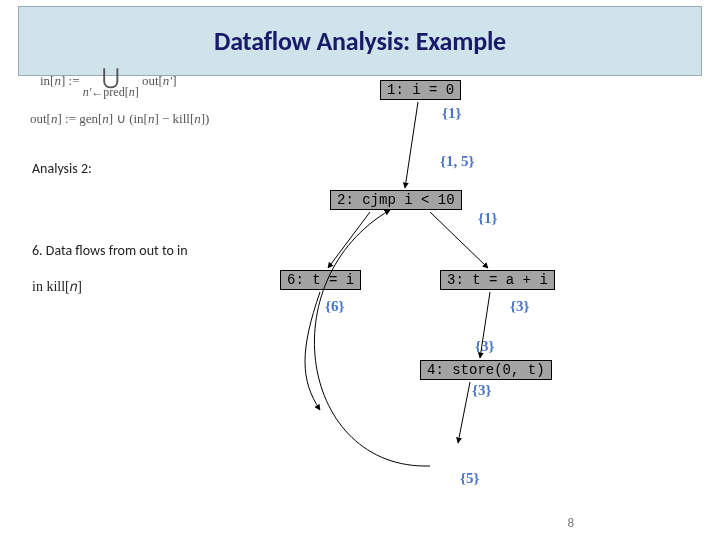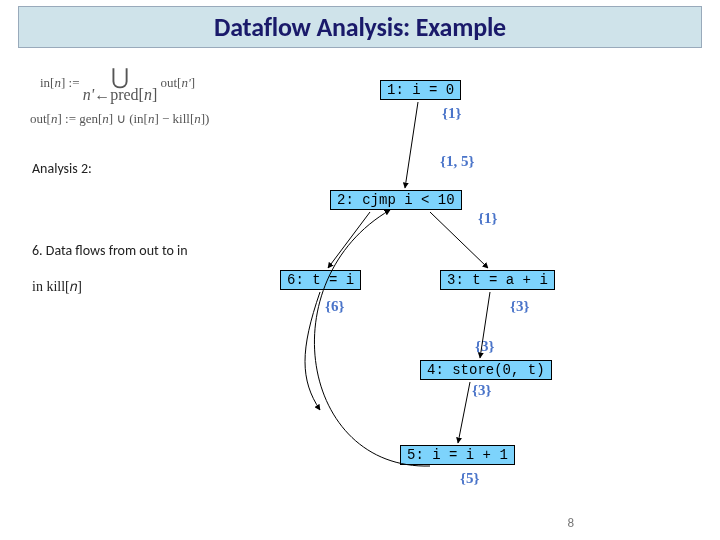--- a/index.html
+++ b/index.html
@@ -1,27 +1,27 @@
 <!DOCTYPE html>
 <html><head>
 <meta charset="utf-8">
 <style>
   html,body{margin:0;padding:0;width:720px;height:540px;background:#fff;font-family:Calibri,Arial,sans-serif;color:#000;overflow:hidden}
-  .title-band{margin:6px 18px 0 18px;background:#cfe3ea;border:1px solid #9ab;padding:4px 8px;}
+  .title-band{margin:6px 18px 0 18px;background:#cfe3ea;border:1px solid #9ab;padding:18px 8px;}
   .title-band h1{margin:0;font-size:26px;font-weight:700;color:#1a1a6a;text-align:center;letter-spacing:-.2px}
   .stage{position:absolute;left:0;top:50px;width:588px;height:490px}
   .math{position:absolute;font-family:'Cambria Math','Times New Roman',serif;font-size:13px;color:#555;line-height:1.15}
   .txt{position:absolute;font-size:14px;color:#222;line-height:1.25}
-  .node{position:absolute;border:1px solid #000;background:#7dd3fc;font-family:'Courier New',monospace;font-size:14px;padding:1px 6px;white-space:nowrap}
+  .node{position:absolute;border:1px solid #000;background:#a3a3a3;font-family:'Courier New',monospace;font-size:14px;padding:1px 6px;white-space:nowrap}
   .ann{position:absolute;font-family:'Cambria Math','Times New Roman',serif;font-size:15px;color:#4a74c9;font-weight:600}
   .pageno{position:absolute;right:14px;bottom:10px;font-size:13px;color:#777}
   svg.edges{position:absolute;left:0;top:0;width:720px;height:490px;pointer-events:none}
   
   .bigcup{font-size:22px;display:inline-block;vertical-align:-6px;margin:0 3px}
-  .sub{font-size:16px;display:block;text-align:center;margin-top:-3px}
+  .sub{font-size:12px;display:block;text-align:center;margin-top:-3px}
 </style>
 </head>
 <body>
 
 <div class="title-band">
   <h1>Dataflow Analysis: Example</h1>
 </div>
 
 <div class="stage">
 
@@ -39,21 +39,20 @@
 
   <div class="txt" style="left:32px;top:110px">Analysis 2:</div>
   <div class="txt" style="left:32px;top:192px">6. Data flows from out to in</div>
   <div class="txt" style="left:32px;top:228px;font-family:'Cambria Math','Times New Roman',serif">in kill[𝑛]</div>
 
   <div class="node" style="left:380px;top:30px">1: i = 0</div>
   <div class="node" style="left:330px;top:140px">2: cjmp i &lt; 10</div>
   <div class="node" style="left:280px;top:220px">6: t = i</div>
   <div class="node" style="left:440px;top:220px">3: t = a + i</div>
   <div class="node" style="left:420px;top:310px">4: store(0, t)</div>
-  <div class="node" style="left:400px;top:395px">5: i = i + 1</div>
 
   <div class="ann" style="left:442px;top:55px">{1}</div>
   <div class="ann" style="left:440px;top:103px">{1, 5}</div>
   <div class="ann" style="left:478px;top:160px">{1}</div>
   <div class="ann" style="left:325px;top:248px">{6}</div>
   <div class="ann" style="left:510px;top:248px">{3}</div>
   <div class="ann" style="left:475px;top:288px">{3}</div>
   <div class="ann" style="left:472px;top:332px">{3}</div>
   <div class="ann" style="left:460px;top:420px">{5}</div>
 

